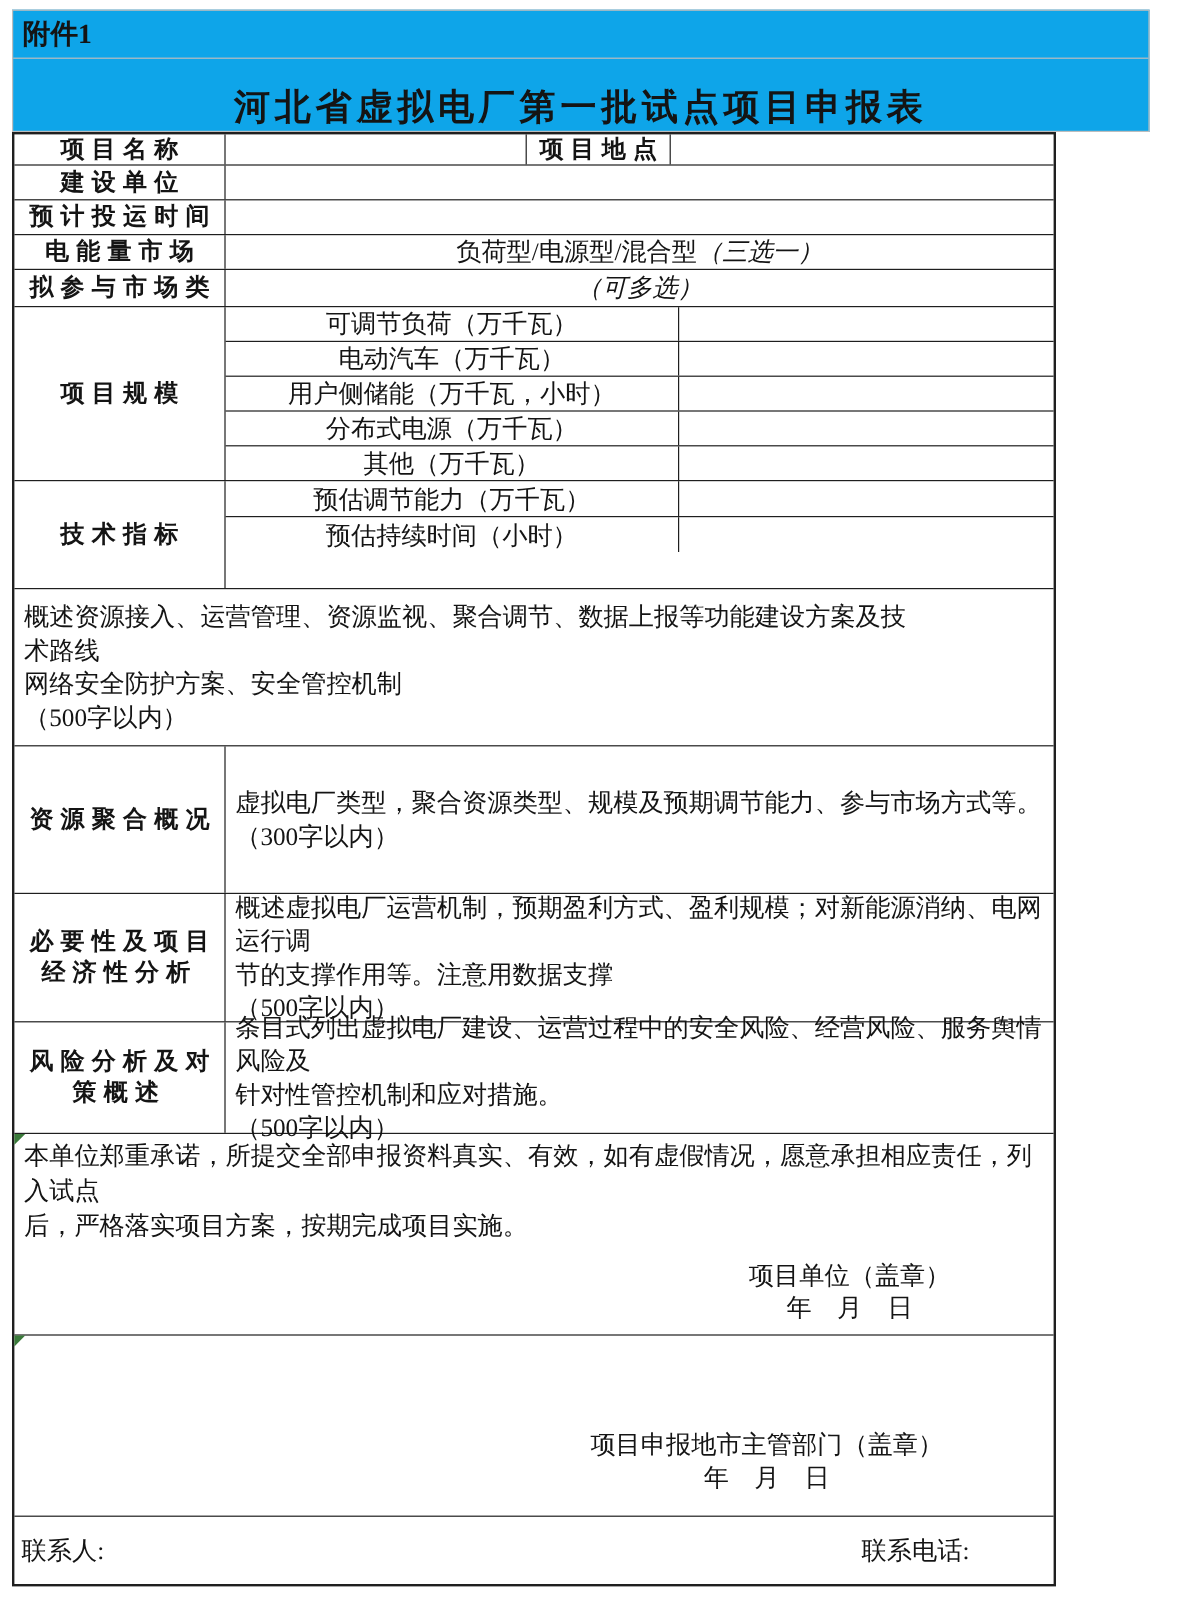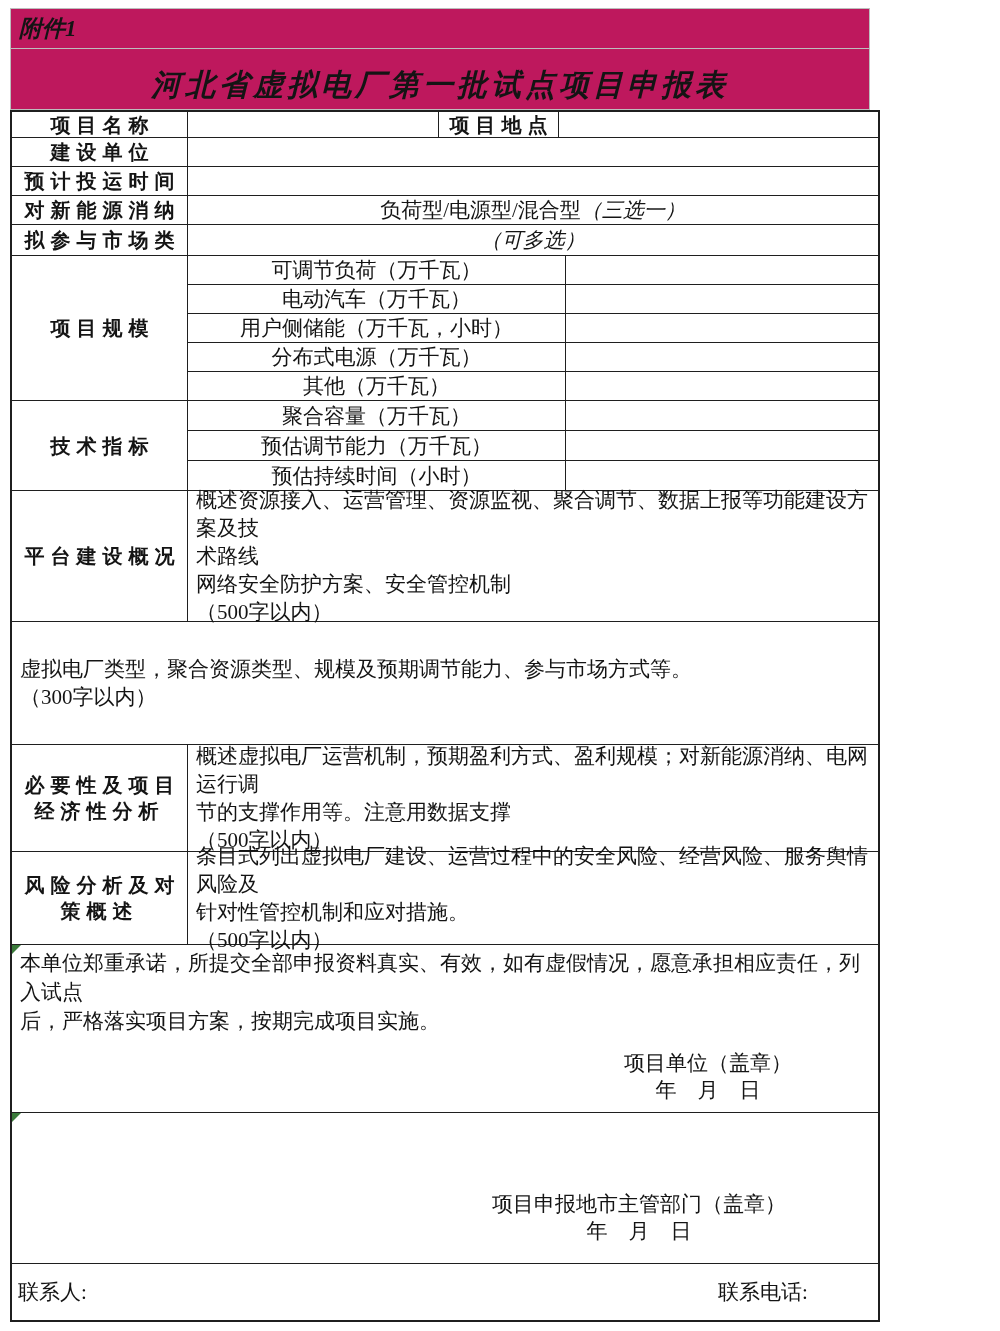--- a/index.html
+++ b/index.html
@@ -2,23 +2,23 @@
 <html><head>
 <meta charset="utf-8">
 <style>
   * { box-sizing: border-box; margin: 0; padding: 0; }
   html,body { background:#ffffff; }
   .page {
     position: relative; width: 1000px; height: 1331px; background: #ffffff;
     font-family: "Liberation Serif", "DejaVu Serif", serif; color: #141414; overflow: hidden;
   }
   
-  .top { position: absolute; left: 10px; top: 8px; width: 860px; height: 102px; border: 1px solid #bdbdbd; background:#be185d;font-style:italic; }
+  .top { position: absolute; left: 10px; top: 8px; width: 948px; height: 102px; border: 1px solid #bdbdbd; background:#0ea5e9; }
   .attach { height: 40px; border-bottom: 1px solid #bdbdbd; display:flex; align-items:center; padding-left: 8px; font-weight: bold; font-size: 23px; }
-  .titlerow { height: 61px; display:flex; align-items:center; justify-content:center; padding-top: 12px; font-weight: bold; font-size: 30px; letter-spacing: 4px; }
+  .titlerow { height: 61px; display:flex; align-items:flex-end; justify-content:center; padding-top: 12px; font-weight: bold; font-size: 30px; letter-spacing: 4px; }
   
   .tbl { position: absolute; left: 10px; top: 110px; width: 870px; height: 1212px; border: 2px solid #1f1f1f; background:#fff; display:flex; flex-direction:column; }
   .row { display:flex; border-bottom: 1px solid #1f1f1f; position: relative; flex: 0 0 auto; }
   .row.last { border-bottom: none; }
   .cell { display:flex; align-items:center; justify-content:center; font-size: 21px; overflow:hidden; }
   .br { border-right: 1px solid #1f1f1f; }
   .fill { flex: 1; }
   .lbl { font-weight: bold; font-size: 20px; letter-spacing: 6px; text-indent: 6px; text-align:center; white-space: pre-line; line-height: 26px; }
   .subcol { flex: 1; display:flex; flex-direction:column; }
   .subrow { display:flex; border-bottom: 1px solid #1f1f1f; flex: 0 0 auto; }
@@ -64,21 +64,21 @@
       <div class="cell br lbl" style="width:176px">建设单位</div>
       <div class="cell fill"></div>
     </div>
 
     <div class="row" style="height:29px">
       <div class="cell br lbl" style="width:176px">预计投运时间</div>
       <div class="cell fill"></div>
     </div>
 
     <div class="row" style="height:29px">
-      <div class="cell br lbl" style="width:176px">对新能源消纳</div>
+      <div class="cell br lbl" style="width:176px">电能量市场</div>
       <div class="cell fill centerline">
         <span>负荷型/电源型/混合型</span>
           <span class="it">（三选一）</span>
       </div>
     </div>
 
     <div class="row" style="height:31px">
       <div class="cell br lbl" style="width:176px">拟参与市场类</div>
       <div class="cell fill centerline">
           <span class="it">（可多选）</span>
@@ -108,45 +108,41 @@
           <div class="cell br" style="width:378px">其他（万千瓦）</div>
           <div class="cell fill"></div>
         </div>
       </div>
     </div>
 
     <div class="row" style="height:90px">
       <div class="cell br lbl" style="width:176px">技术指标</div>
       <div class="subcol">
         <div class="subrow" style="height:30px">
-          <div class="cell br" style="width:378px">聚合容量（万千瓦）</div>
-          <div class="cell fill"></div>
-        </div>
-        <div class="subrow" style="height:30px">
           <div class="cell br" style="width:378px">预估调节能力（万千瓦）</div>
           <div class="cell fill"></div>
         </div>
         <div class="subrow last" style="height:29px">
           <div class="cell br" style="width:378px">预估持续时间（小时）</div>
           <div class="cell fill"></div>
         </div>
       </div>
     </div>
 
     <div class="row" style="height:131px">
-      <div class="cell br lbl" style="width:176px">平台建设概况</div>
       <div class="content">
         <span class="bigtext">概述资源接入、运营管理、资源监视、聚合调节、数据上报等功能建设方案及技
 术路线
 网络安全防护方案、安全管控机制
 （500字以内）</span>
       </div>
     </div>
 
     <div class="row" style="height:123px">
+      <div class="cell br lbl" style="width:176px">资源聚合概况</div>
       <div class="content">
         <span class="bigtext">虚拟电厂类型，聚合资源类型、规模及预期调节能力、参与市场方式等。
 （300字以内）</span>
       </div>
     </div>
 
     <div class="row" style="height:107px">
       <div class="cell br lbl" style="width:176px">必要性及项目
 经济性分析</div>
       <div class="content">

